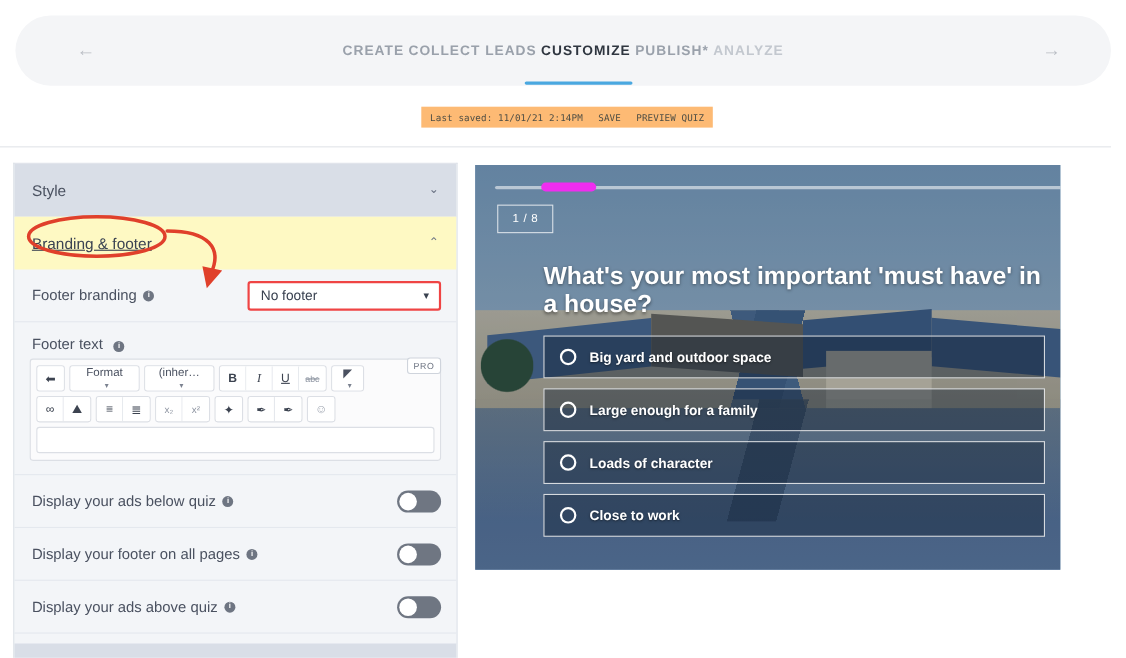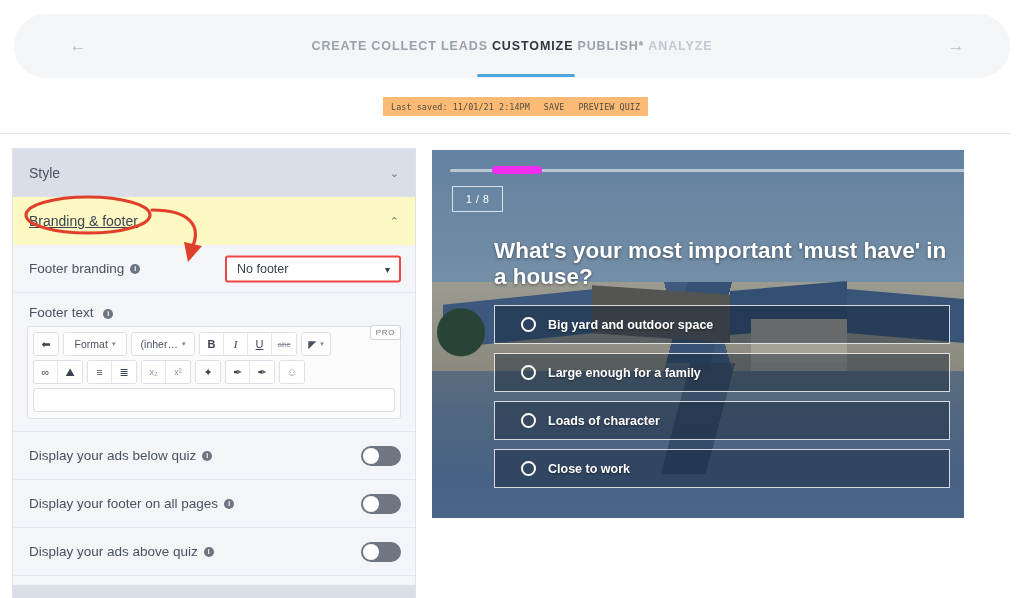--- a/index.html
+++ b/index.html
@@ -118,21 +118,21 @@
   }
   .rte-row { display: flex; align-items: center; gap: 4px; margin-bottom: 4px; }
   .grp { display: flex; background:#fff; border:1px solid #dcdfe5; border-radius:3px; overflow:hidden; }
   .btn {
     min-width: 24px; height: 22px; background: #fff;
     display: flex; align-items: center; justify-content: center;
     font-size: 11px; color: #3c4350; cursor: pointer;
     border-right: 1px solid #e5e8ed;
   }
   .grp .btn:last-child { border-right: none; }
-  .btn.sel { min-width: 62px; justify-content: center; padding: 0 5px; font-size: 10.5px; color:#4a5160; }
+  .btn.sel { min-width: 62px; justify-content: space-between; padding: 0 5px; font-size: 10.5px; color:#4a5160;flex-direction:column; }
   .btn .car { font-size: 7px; color:#7b8290; margin-left: 4px; }
   .rte-input {
     background: #fff; border: 1px solid #dcdfe5; border-radius: 3px;
     height: 24px; margin-top: 2px;
   }
   .toggle {
     position: absolute; right: 14px; top: 50%; transform: translateY(-50%);
     width: 40px; height: 20px; border-radius: 10px; background: #6f7682;
     cursor: pointer;
   }
@@ -199,21 +199,21 @@
   .pv-q {
     position: absolute; left: 62px; top: 88px; width: 468px;
     color: #fff; font-size: 22.5px; font-weight: 700; line-height: 1.16;
     text-shadow: 0 1px 3px rgba(0,0,0,.45);
   }
   .pv-opts { position: absolute; left: 62px; top: 155px; width: 456px; }
   .pv-opt {
     height: 39px; margin-bottom: 9px;
     border: 1px solid rgba(255,255,255,.8);
     background: rgba(16,30,50,.42);
-    display: flex; align-items: center; padding-left: 26px;
+    display: flex; align-items: center; padding-left: 14px;
     cursor: pointer;
   }
   .pv-radio {
     width: 15px; height: 15px; border-radius: 50%;
     border: 2px solid #fff; margin-right: 12px; flex: none;
   }
   .pv-opt-label { color: #fff; font-size: 12.5px; font-weight: 700; text-shadow: 0 1px 2px rgba(0,0,0,.5); }
   .pv-watermark {
     position: absolute; left: 1px; top: 236px;
     transform: rotate(90deg); transform-origin: left top;

